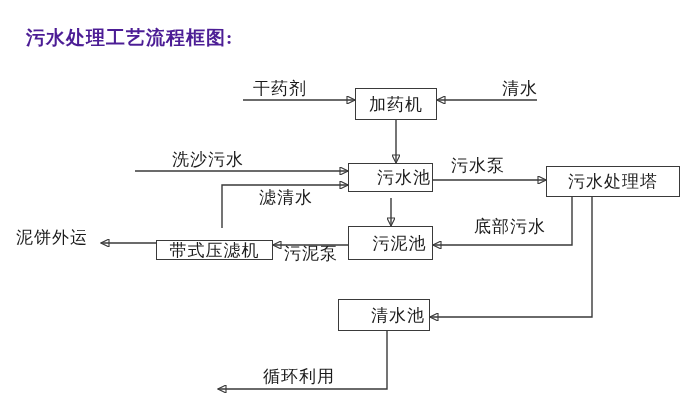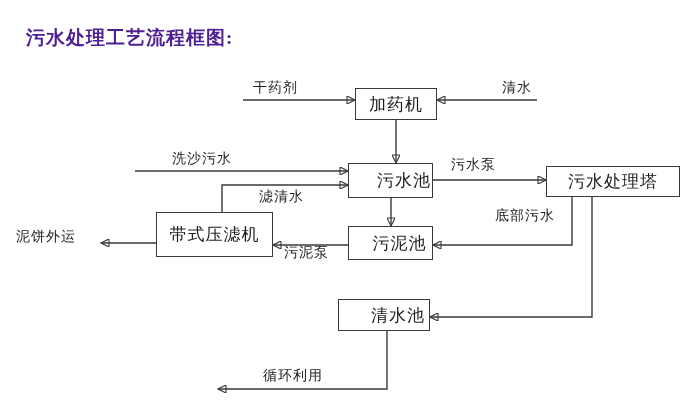--- a/index.html
+++ b/index.html
@@ -46,21 +46,21 @@
     background: #ffffff;
     display: flex;
     align-items: center;
     justify-content: center;
     font-size: 17px;
     letter-spacing: 1px;
     white-space: nowrap;
   }
   .flabel {
     position: absolute;
-    font-size: 14px;
+    font-size: 17px;
     letter-spacing: 1px;
     white-space: nowrap;
     line-height: 1.1;
   }
 </style>
 </head>
 <body>
 
 <div class="canvas">
 
@@ -81,41 +81,41 @@
     <path d="M391,198 V226" marker-end="url(#arrow)"></path>
     <path d="M572,197 V245 H433" marker-end="url(#arrow)"></path>
     <path d="M592,197 V317 H430" marker-end="url(#arrow)"></path>
     <path d="M348,245 H273" marker-end="url(#arrow)"></path>
     <path d="M156,243 H101" marker-end="url(#arrow)"></path>
     <path d="M387,331 V389 H218" marker-end="url(#arrow)"></path>
   </svg>
 
   <div class="node" style="left:355px; top:88px; width:82px; height:32px;">加药机</div>
 
-  <div class="node" style="left:348px; top:163px; width:85px; height:35px;padding-left:27px;">污水池</div>
+  <div class="node" style="left:348px; top:163px; width:85px; height:29px;padding-left:27px;">污水池</div>
 
   <div class="node" style="left:546px; top:166px; width:134px; height:31px;">污水处理塔</div>
 
-  <div class="node" style="left:156px; top:212px; width:117px; height:45px;">带式压滤机</div>
+  <div class="node" style="left:156px; top:240px; width:117px; height:20px;">带式压滤机</div>
 
   <div class="node" style="left:348px; top:226px; width:85px; height:34px;padding-left:18px;">污泥池</div>
 
   <div class="node" style="left:338px; top:299px; width:92px; height:32px;padding-left:28px;">清水池</div>
 
   <span class="flabel" style="left:253px; top:80px;">干药剂</span>
 
   <span class="flabel" style="left:477px; top:80px;margin-left:25px;">清水</span>
 
   <span class="flabel" style="left:172px; top:151px;">洗沙污水</span>
 
   <span class="flabel" style="left:259px; top:189px;">滤清水</span>
 
   <span class="flabel" style="left:451px; top:157px;">污水泵</span>
 
-  <span class="flabel" style="left:474px; top:208px;margin-left:21px;">底部污水</span>
+  <span class="flabel" style="left:474px; top:218px;">底部污水</span>
 
   <span class="flabel" style="left:284px; top:225px;margin-top:20px;">污泥泵</span>
 
   <span class="flabel" style="left:16px; top:229px;">泥饼外运</span>
 
   <span class="flabel" style="left:263px; top:368px;">循环利用</span>
 
 </div>
 
 </body></html>

